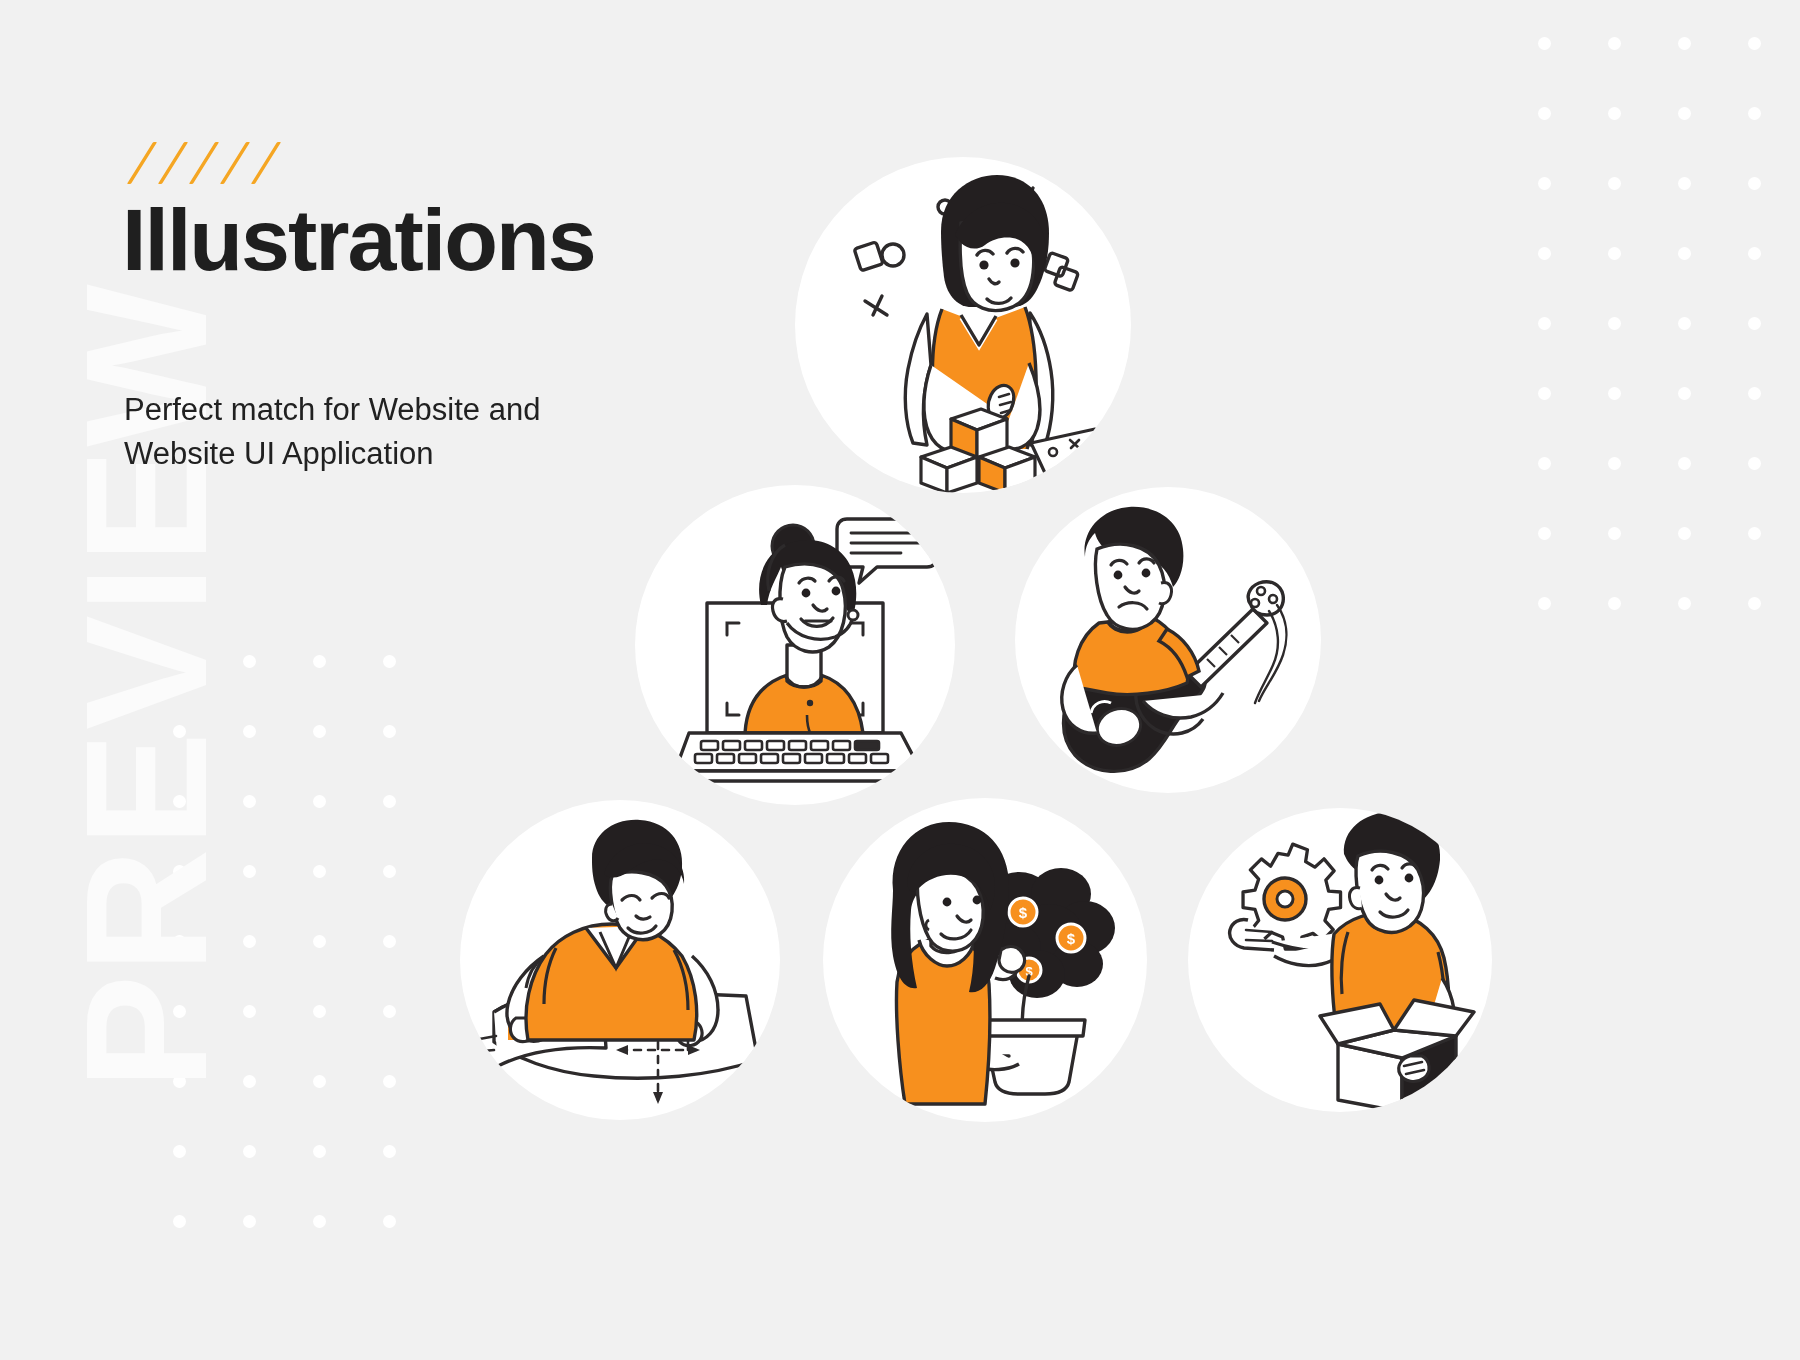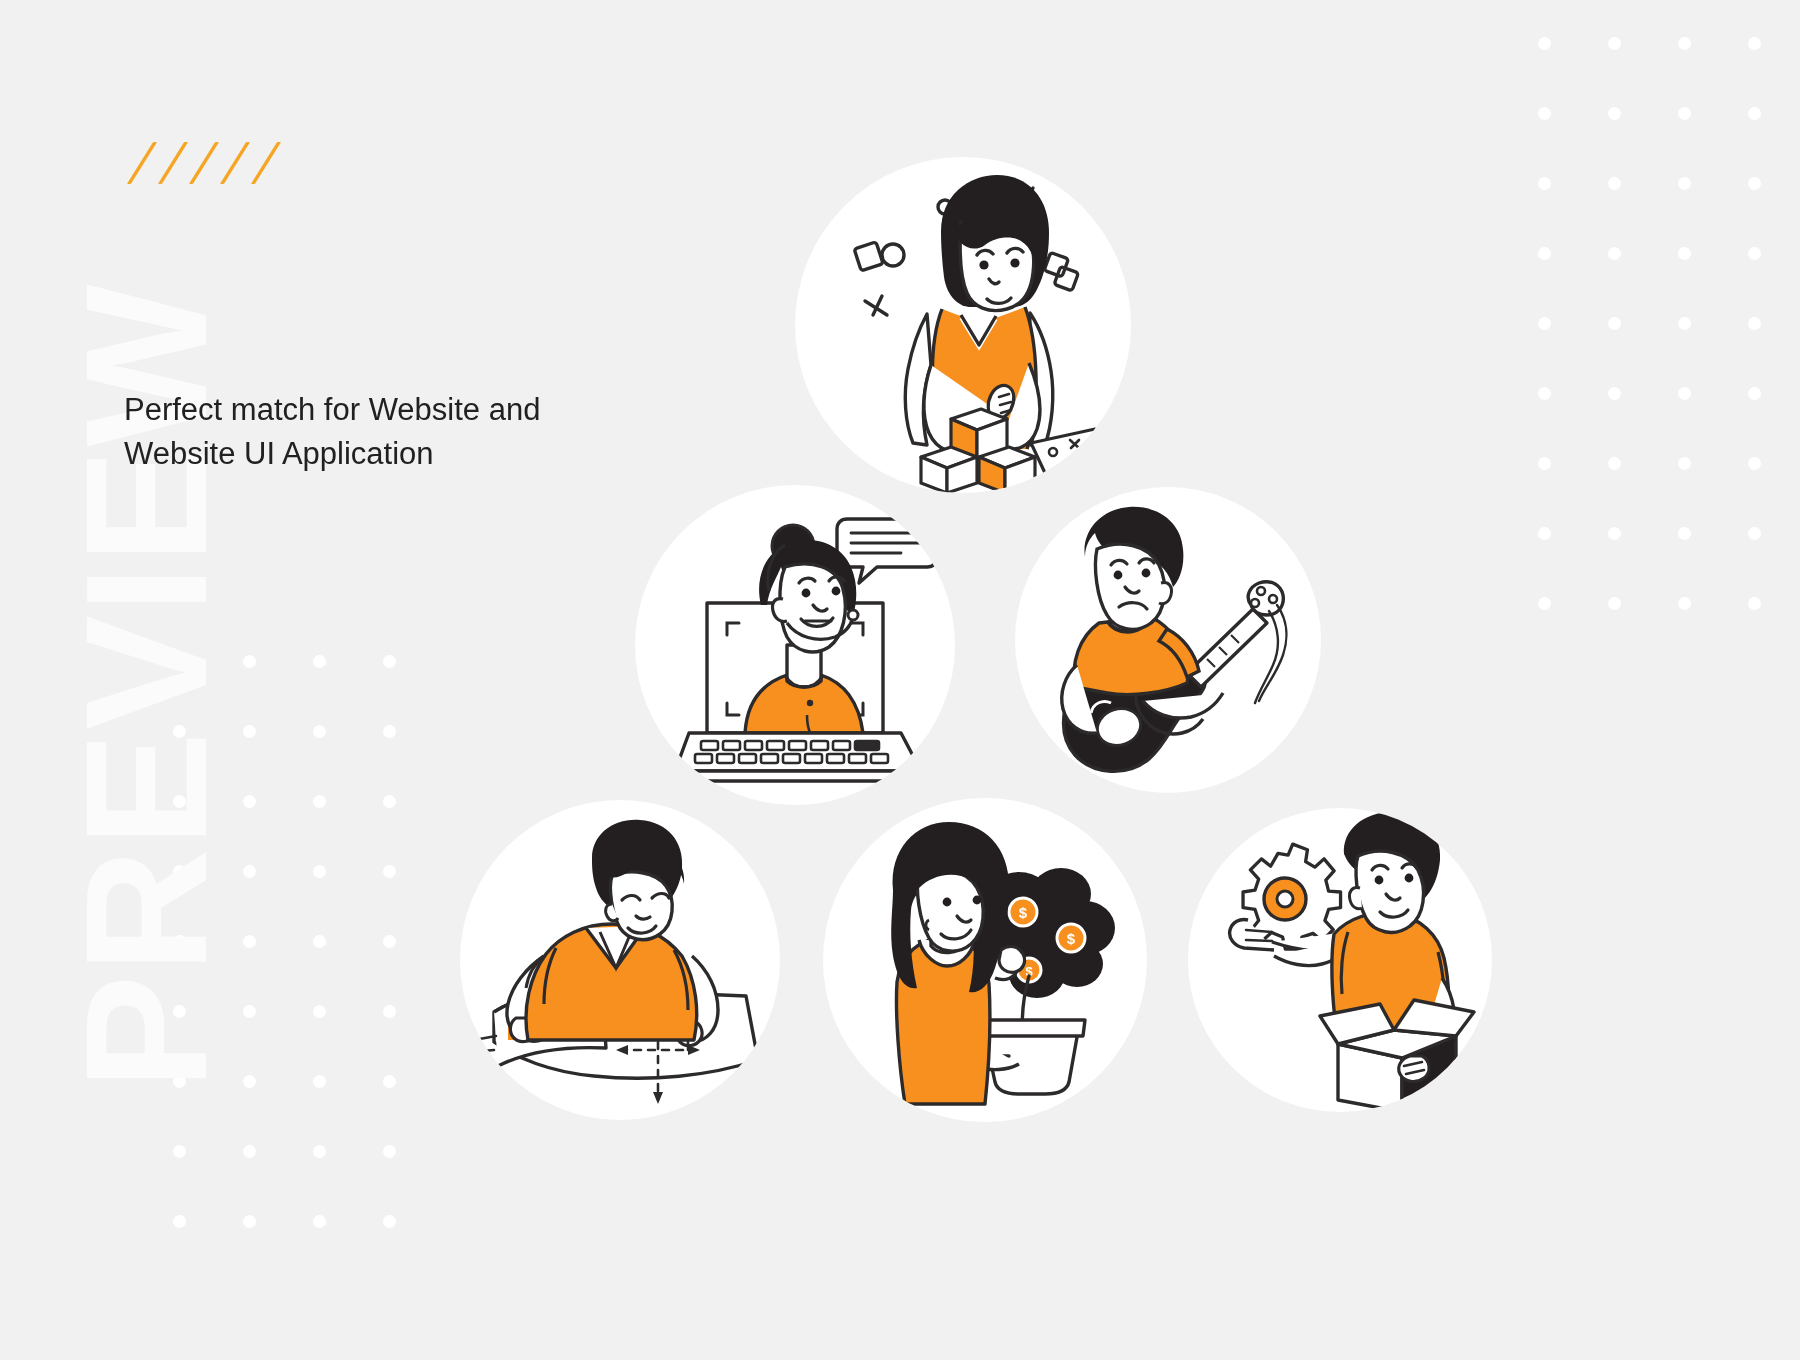--- a/index.html
+++ b/index.html
@@ -154,20 +154,21 @@
 
   <div class="slashes" id="slashes">
       <div class="slash" style="left: 0px; background: rgb(245, 166, 35);"></div>
       <div class="slash" style="left: 31px; background: rgb(245, 166, 35);"></div>
       <div class="slash" style="left: 62px; background: rgb(245, 166, 35);"></div>
       <div class="slash" style="left: 93px; background: rgb(245, 166, 35);"></div>
       <div class="slash" style="left: 124px; background: rgb(245, 166, 35);"></div>
     </div>
 
   <div class="title">
+    <div>Illustrations</div>
   </div>
 
   <div class="subtitle">
     <div>Perfect match for Website and</div>
     <div>Website UI Application</div>
   </div>
 
   <div class="circle" style="left:795px;top:157px;width:336px;height:336px;">
     <svg width="336" height="336" viewBox="0 0 336 336">
       <g fill="none" stroke="#2d2a2b" stroke-width="3.4" stroke-linecap="round" stroke-linejoin="round">

